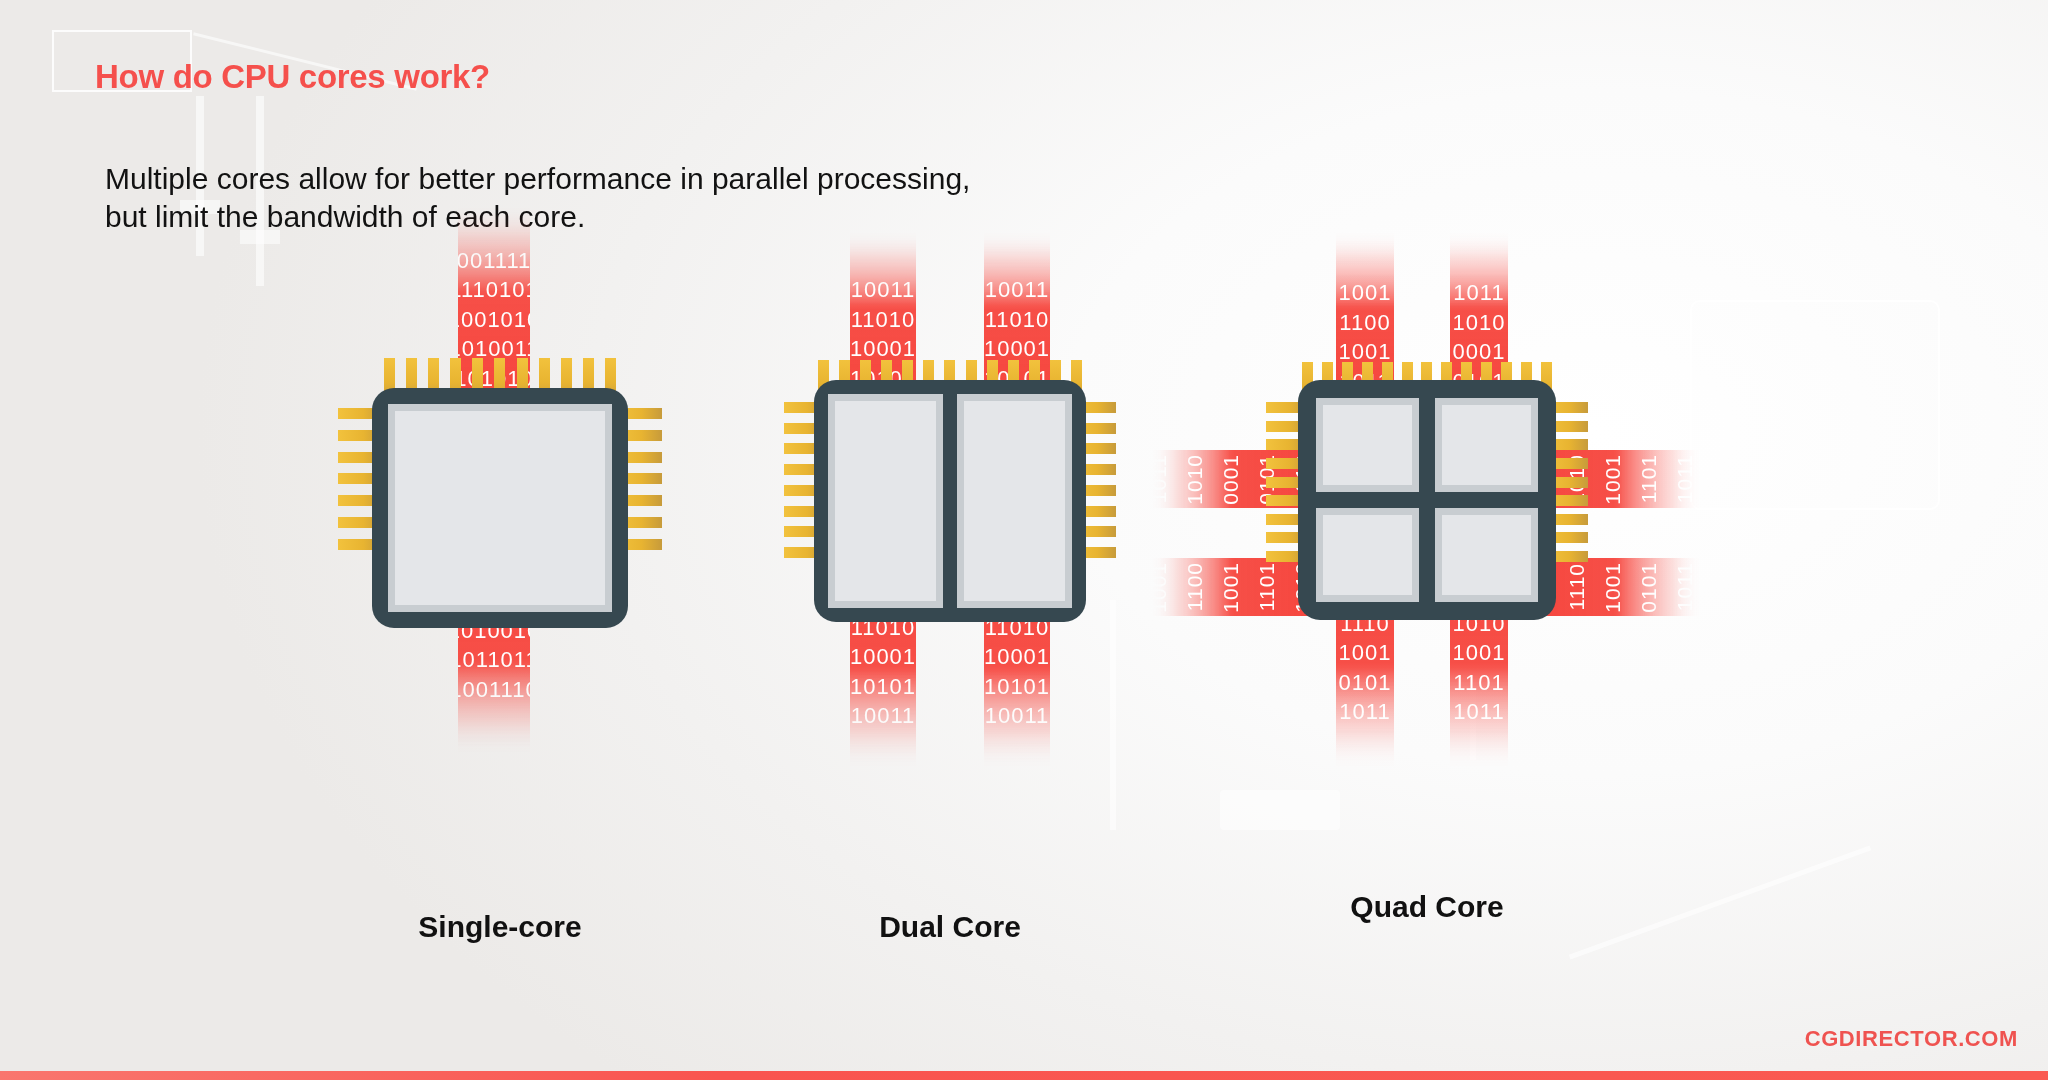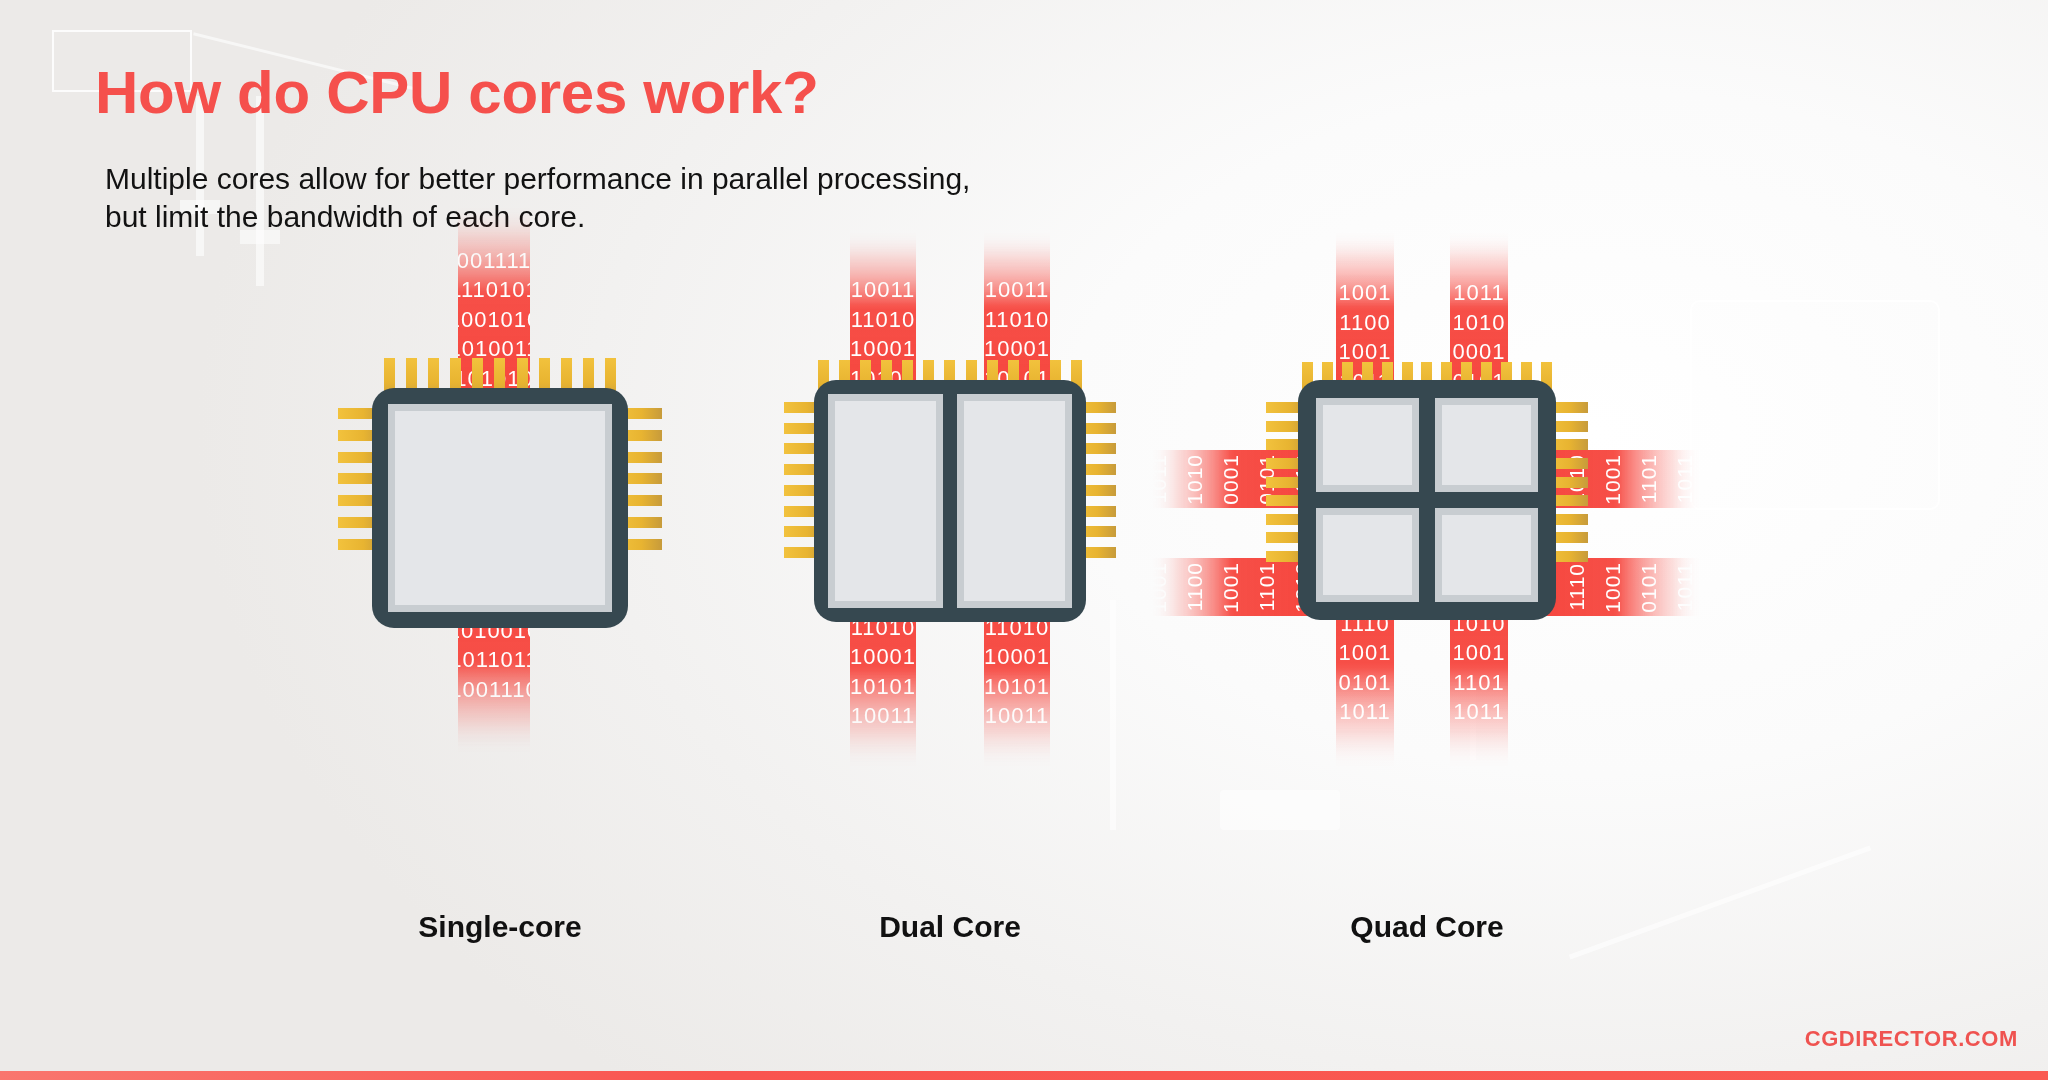--- a/index.html
+++ b/index.html
@@ -17,21 +17,21 @@
   .wm2 { position:absolute; background:rgba(255,255,255,.55); }
   .wmline { position:absolute; background:rgba(255,255,255,.6); }
 
   .bottom-rule {
     position:absolute; left:0; bottom:0; width:2048px; height:9px;
     background:linear-gradient(90deg,#f9766e 0%,#f9544f 35%,#fa5a52 100%);
   }
 
   .title {
     position:absolute; left:95px; top:58px;
-    font-size:60px; font-weight:bold; color:#f5504c;
+    font-size:33px; font-weight:bold; color:#f5504c;
     letter-spacing:-.3px; white-space:nowrap;
   }
   .subtitle {
     position:absolute; left:105px; top:160px;
     font-size:30px; color:#121212; line-height:1.28;
     white-space:pre-line;
   }
 
   .stage { position:absolute; left:0; top:280px; width:2048px; height:640px; }
 
@@ -431,19 +431,19 @@
           </div>
         <div class="die-outer">
             <div class="die-inner"></div>
           </div>
         <div class="die-outer">
             <div class="die-inner"></div>
           </div>
       </div>
     </div>
 
-    <div class="caption" style="left:-18px; top:630px; width:330px;text-align:center;">Quad Core</div>
+    <div class="caption" style="left:-18px; top:610px; width:330px;text-align:center;">Quad Core</div>
   </div>
 
 </div>
 
 <div class="footer-brand">CGDIRECTOR.COM</div>
 <div class="bottom-rule"></div>
 
 </body></html>

